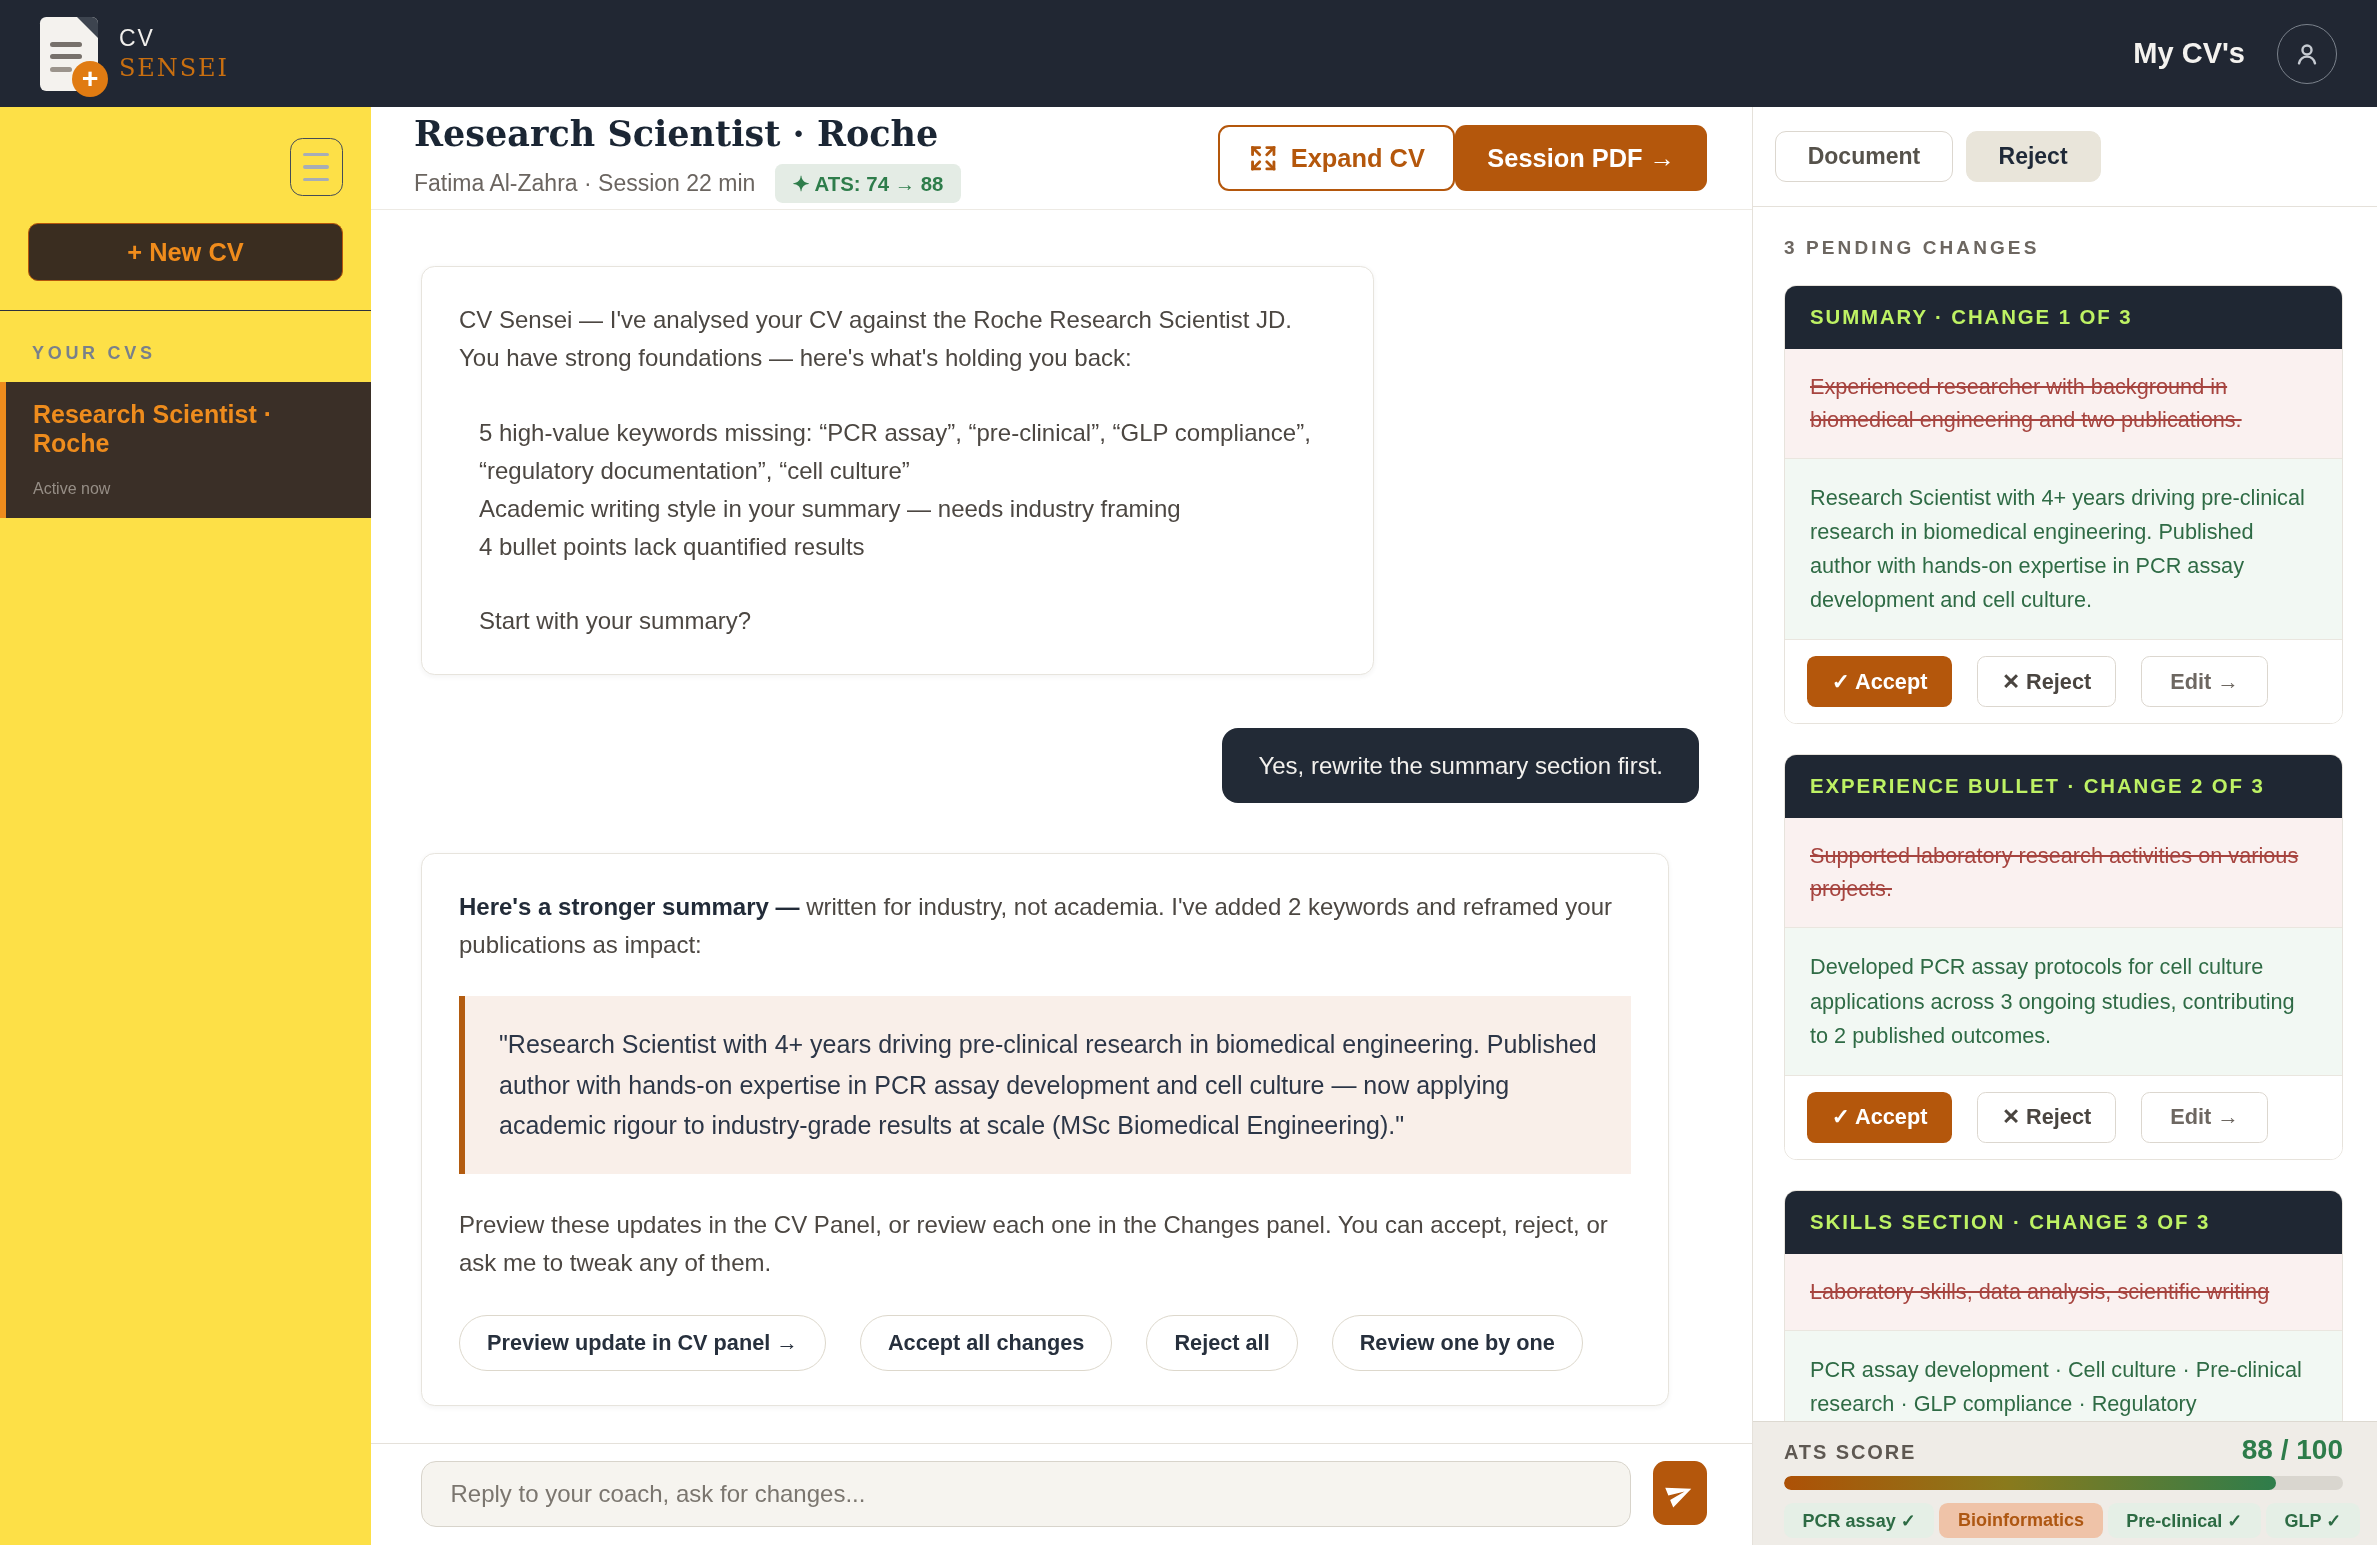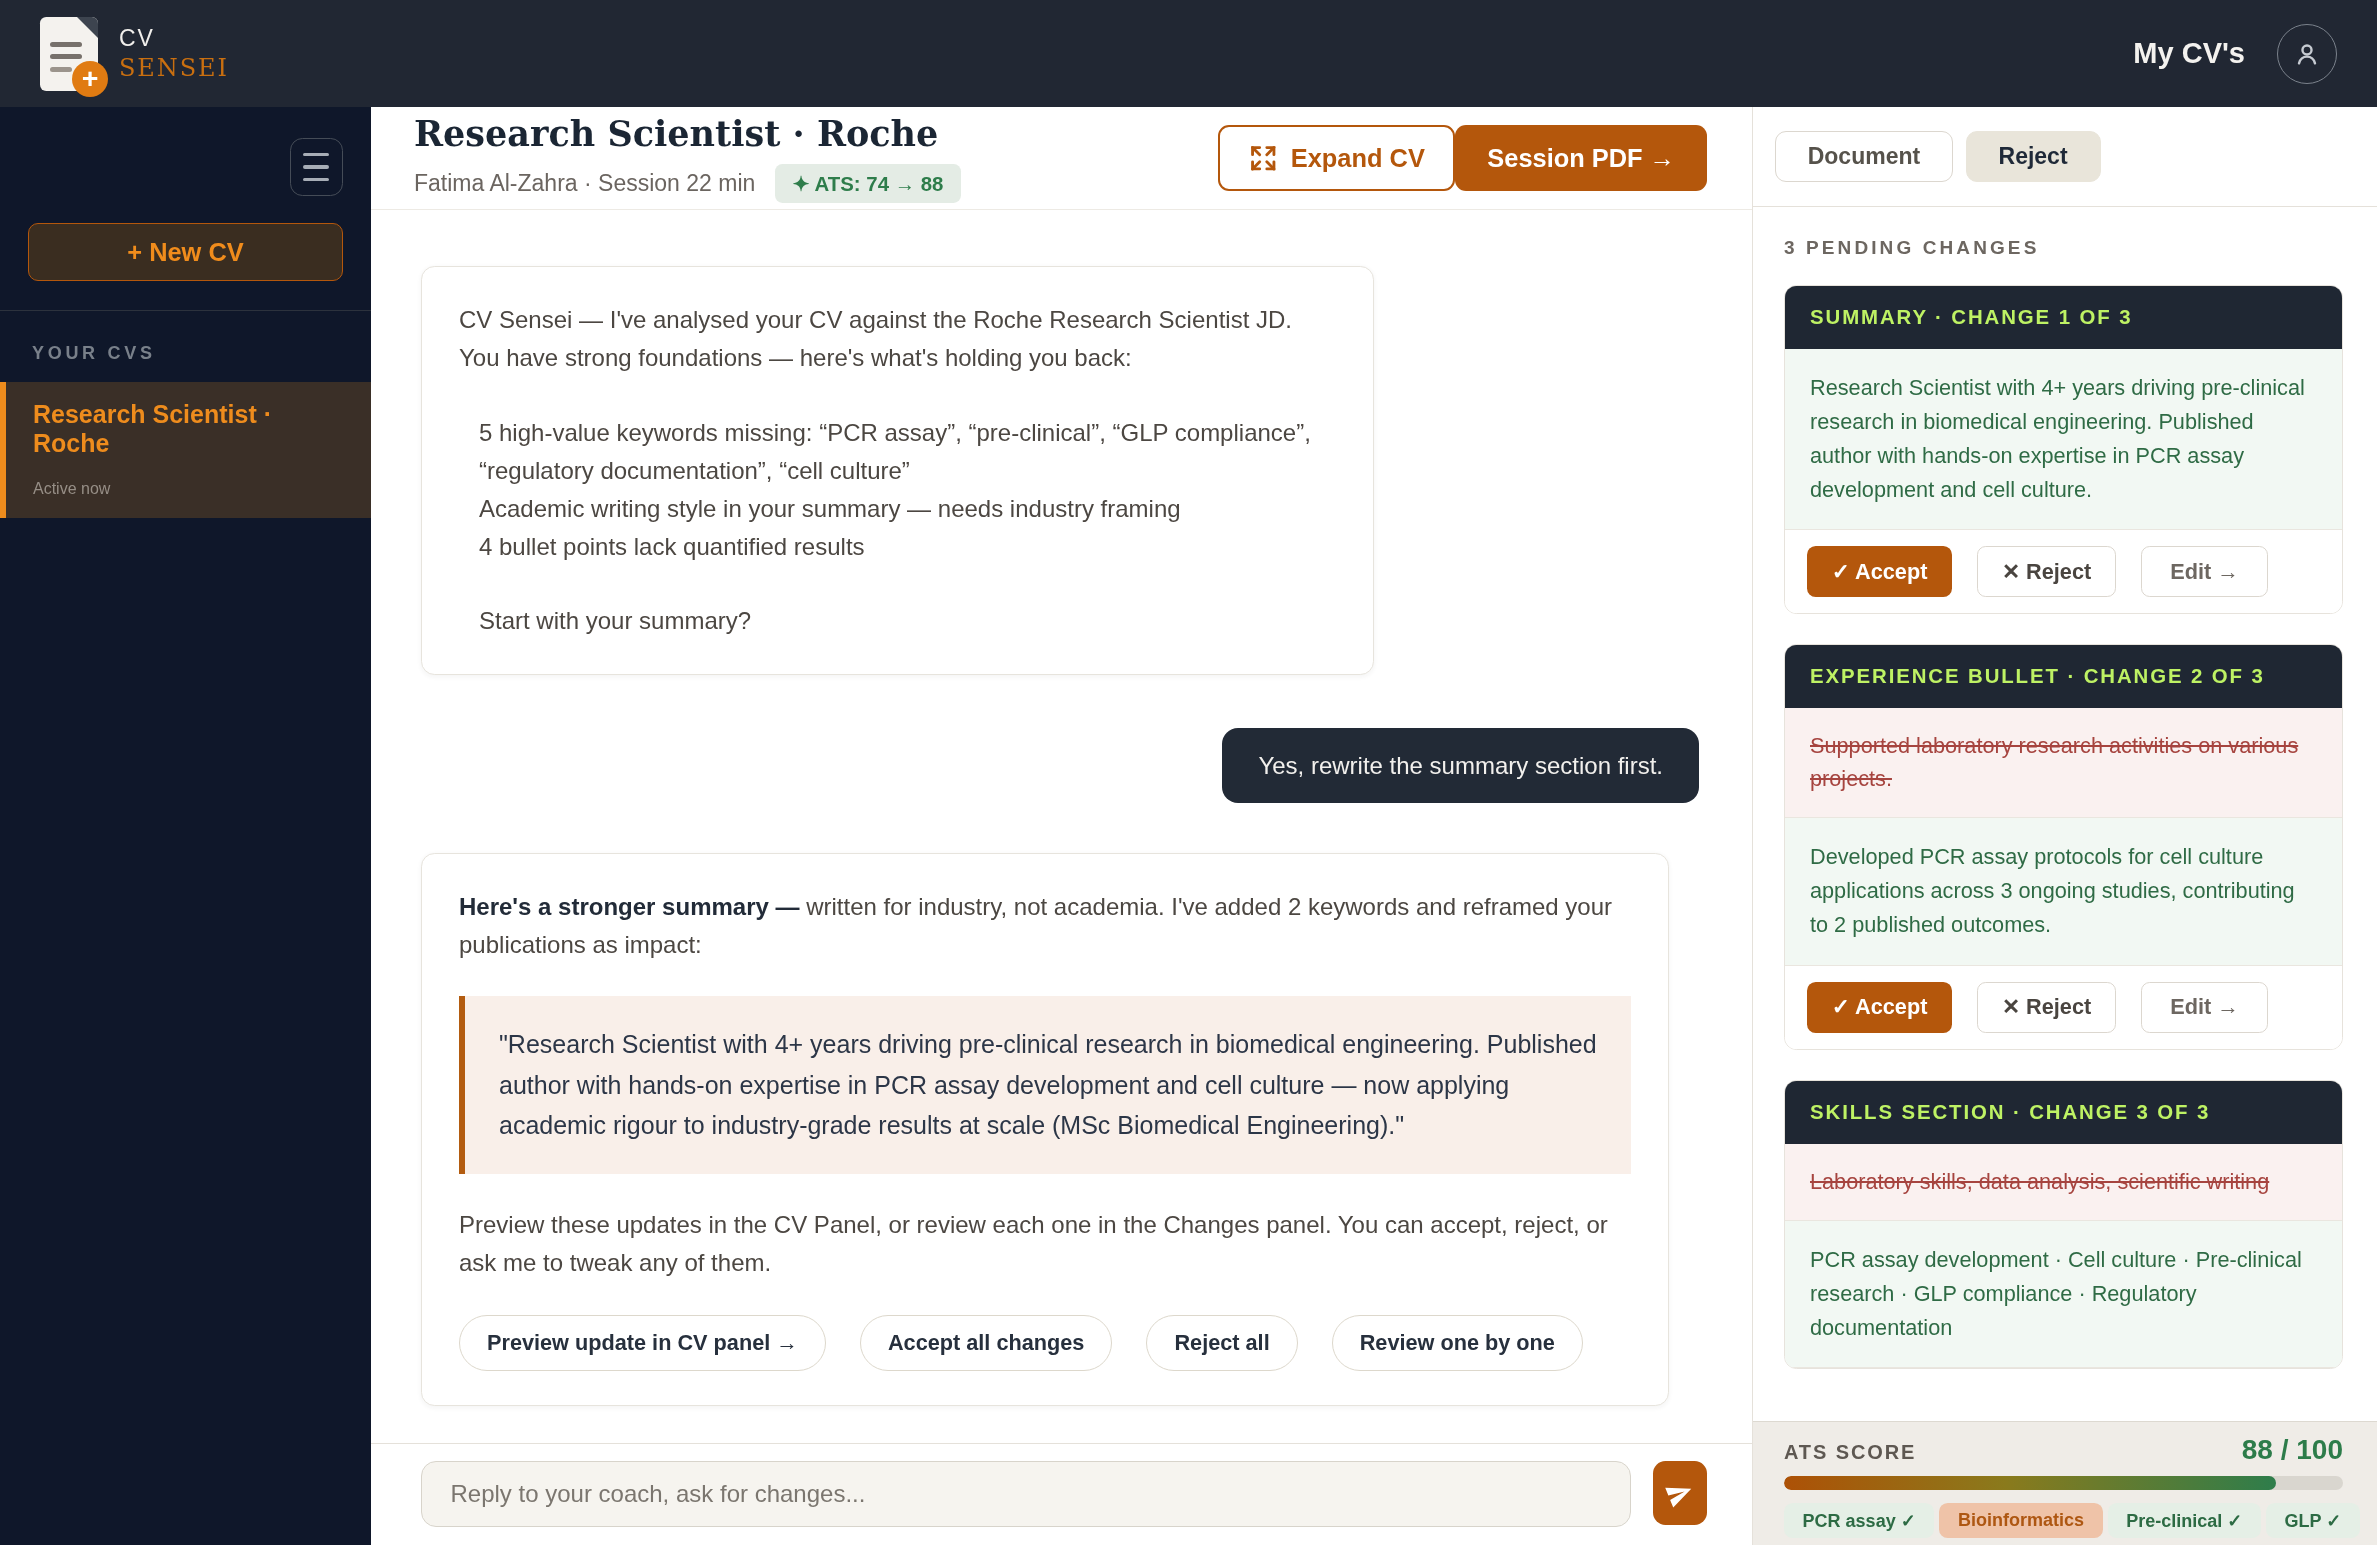--- a/index.html
+++ b/index.html
@@ -22,21 +22,21 @@
   .brand-sensei { color: #c96f10; font-size: 24px; letter-spacing: 1.9px; font-family: "DejaVu Serif", serif; margin-top: 2.5px; }
   .nav-right { margin-left: auto; display: flex; align-items: center; gap: 32px; }
   .mycvs { color: #f4f2ef; font-size: 29px; font-weight: bold; text-decoration: none; cursor: pointer; }
   .avatar { width: 60px; height: 60px; border-radius: 50%; border: 1.9px solid #7b828c; display: flex; align-items: center; justify-content: center; cursor: pointer; }
   .avatar svg { width: 32px; height: 32px; stroke: #c6cbd2; fill: none; stroke-width: 1.8; stroke-linecap: round; }
 
   
   .body { flex: 1; display: flex; min-height: 0; }
 
   
-  .sidebar { width: 371px; flex: 0 0 371px; background: #0f172a; display: flex; flex-direction: column; }
+  .sidebar { width: 371px; flex: 0 0 371px; background: #fde047; display: flex; flex-direction: column; }
   .hamburger { align-self: flex-end; margin: 31px 28.5px 0 0; width: 53px; height: 58px; background: transparent; border: 1.9px solid #454c57; border-radius: 12.4px; display: flex; flex-direction: column; align-items: center; justify-content: center; gap: 9.3px; cursor: pointer; }
   .hamburger span { width: 26px; height: 3.1px; background: #a7adb6; border-radius: 1.9px; }
   .newcv { margin: 27px 28px 0; height: 58px; background: #3a2d20; border: 1.9px solid #b4570c; border-radius: 10px; color: #f08c1c; font-size: 25.4px; font-weight: bold; font-family: inherit; cursor: pointer; }
   .side-divider { margin-top: 28.5px; height: 1.2px; background: #2c323d; }
   .section-label { margin: 32px 0 0 32px; color: #79808a; font-size: 18px; font-weight: bold; letter-spacing: 3.7px; }
   .cv-item { margin-top: 18.6px; padding: 17.3px 25px 20px 27px; background: #3a2f27; border-left: 6.2px solid #ee8c1d; cursor: pointer; }
   .cv-item-title { color: #ee8c1d; font-size: 25px; font-weight: bold; }
   .cv-item-status { margin-top: 22px; color: #968e86; font-size: 16px; }
 
   
@@ -217,20 +217,21 @@
       <div class="tabs">
         <button class="tab tab-document">Document</button>
         <button class="tab tab-changes">Reject</button>
       </div>
 
       <div class="panel-scroll">
         <div class="pending-label">3 PENDING CHANGES</div>
 
         <section class="change-card">
           <div class="ch-header">SUMMARY · CHANGE 1 OF 3</div>
+          <div class="ch-removed">Experienced researcher with background in biomedical engineering and two publications.</div>
           <div class="ch-added">Research Scientist with 4+ years driving pre-clinical research in biomedical engineering. Published author with hands-on expertise in PCR assay development and cell culture.</div>
           <div class="ch-actions">
             <button class="act act-accept">✓ Accept</button>
             <button class="act act-reject">✕ Reject</button>
             <button class="act act-edit">Edit →</button>
           </div>
         </section>
 
         <section class="change-card">
           <div class="ch-header">EXPERIENCE BULLET · CHANGE 2 OF 3</div>

